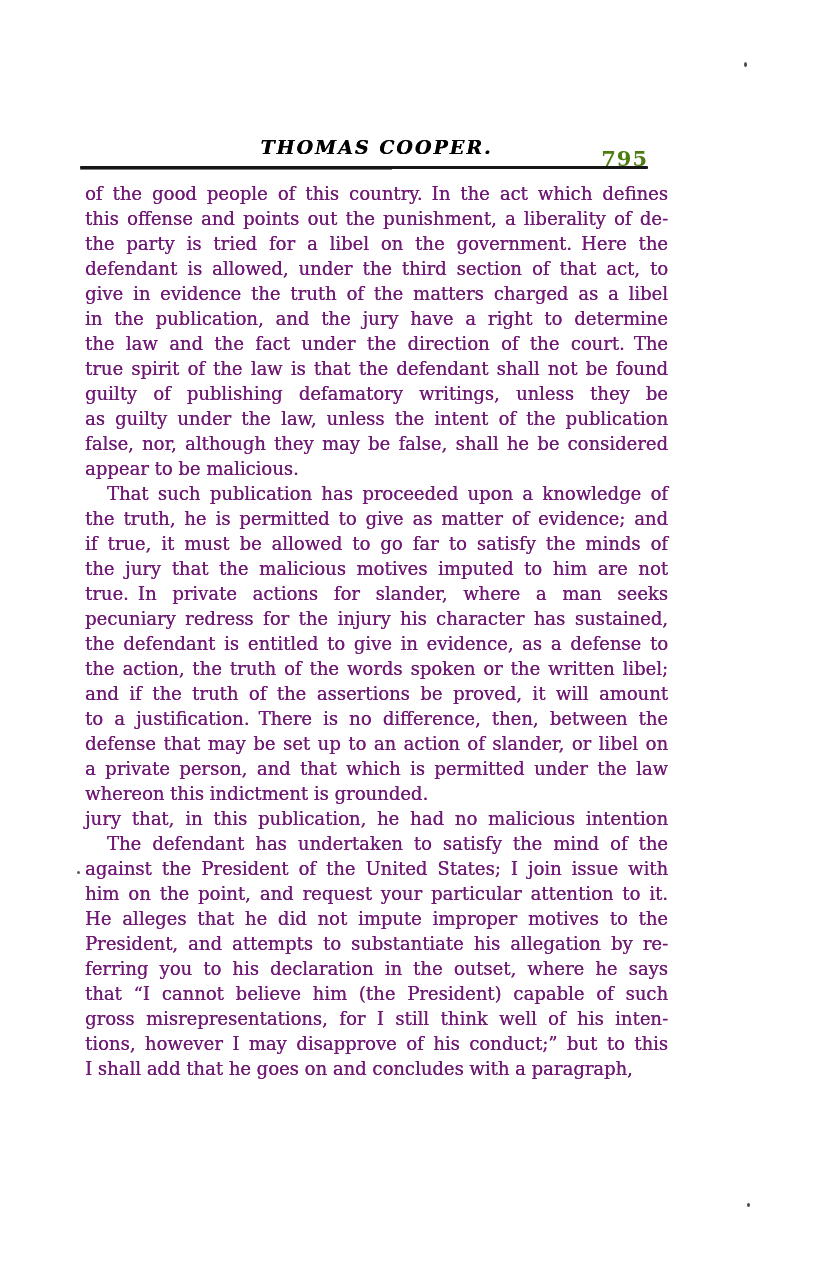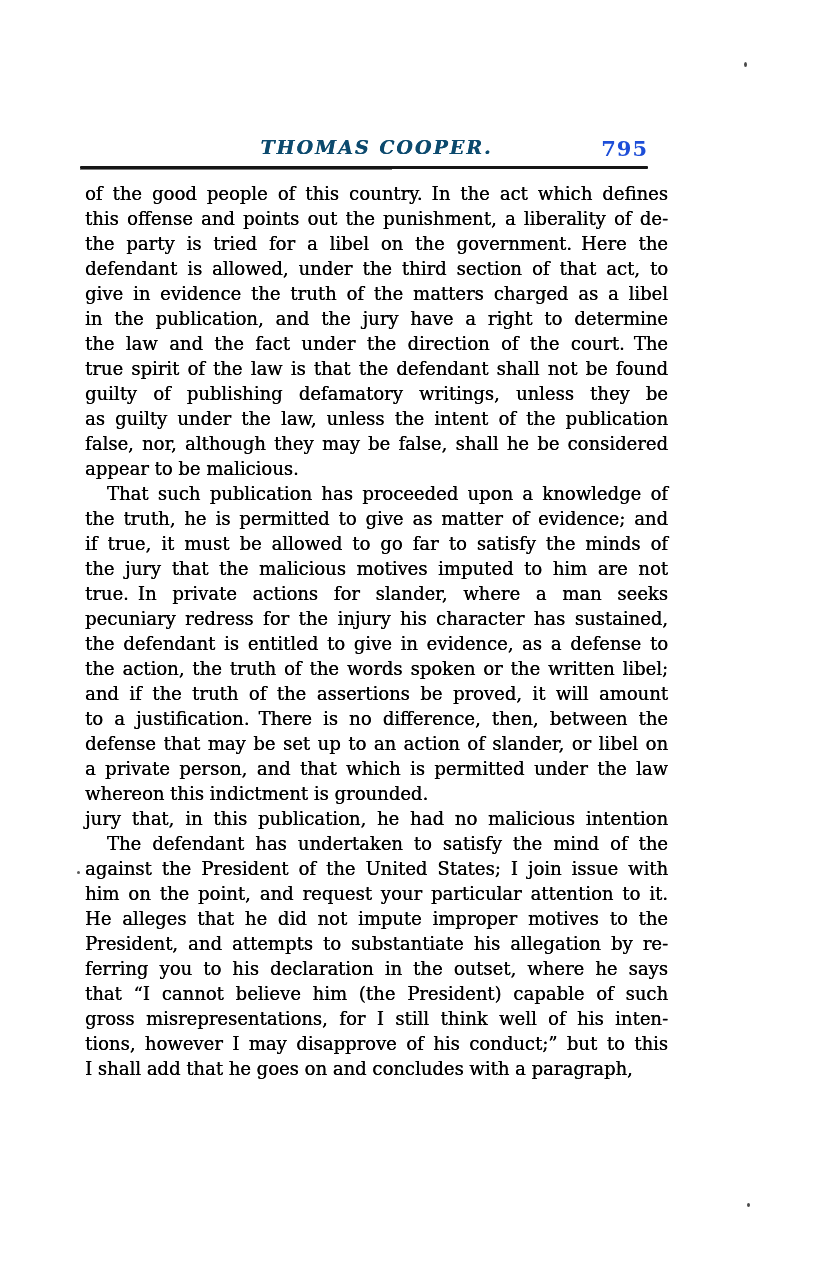--- a/index.html
+++ b/index.html
@@ -27,31 +27,31 @@
     height: 28px;
   }
   .running-head .head-title {
     position: absolute;
     left: 0; right: 0;
     text-align: center;
     font-style: italic;
     font-weight: bold;
     font-size: 19px;
     letter-spacing: 2px;
-    color: #0c4a6e;
+    color: #000000;
     text-shadow: 0.3px 0 0 currentColor;
   }
   .running-head .page-number {
     position: absolute;
     right: 20px;
-    top: 0;
+    top: 10px;
     font-weight: bold;
     font-size: 21px;
     letter-spacing: 1px;
-    color: #1d4ed8;
+    color: #4d7c0f;
   }
 
   .head-rule {
     position: absolute;
     top: 166px;
     left: 80px;
     width: 568px;
     height: 3px;
     background: #161616;
     border-radius: 1px;
@@ -66,21 +66,21 @@
     background: rgba(20,20,20,0.55);
   }
 
   .body-text {
     position: absolute;
     top: 181px;
     left: 85px;
     width: 583px;
     font-size: 18px;
     line-height: 25px;
-    color: #000000;
+    color: #701a75;
     text-shadow: 0.25px 0 0 currentColor;
   }
   .paragraph { margin: 0; }
   .line {
     text-align: justify;
     text-align-last: justify;
     white-space: normal;
     height: 25px;
     overflow: visible;
   }

